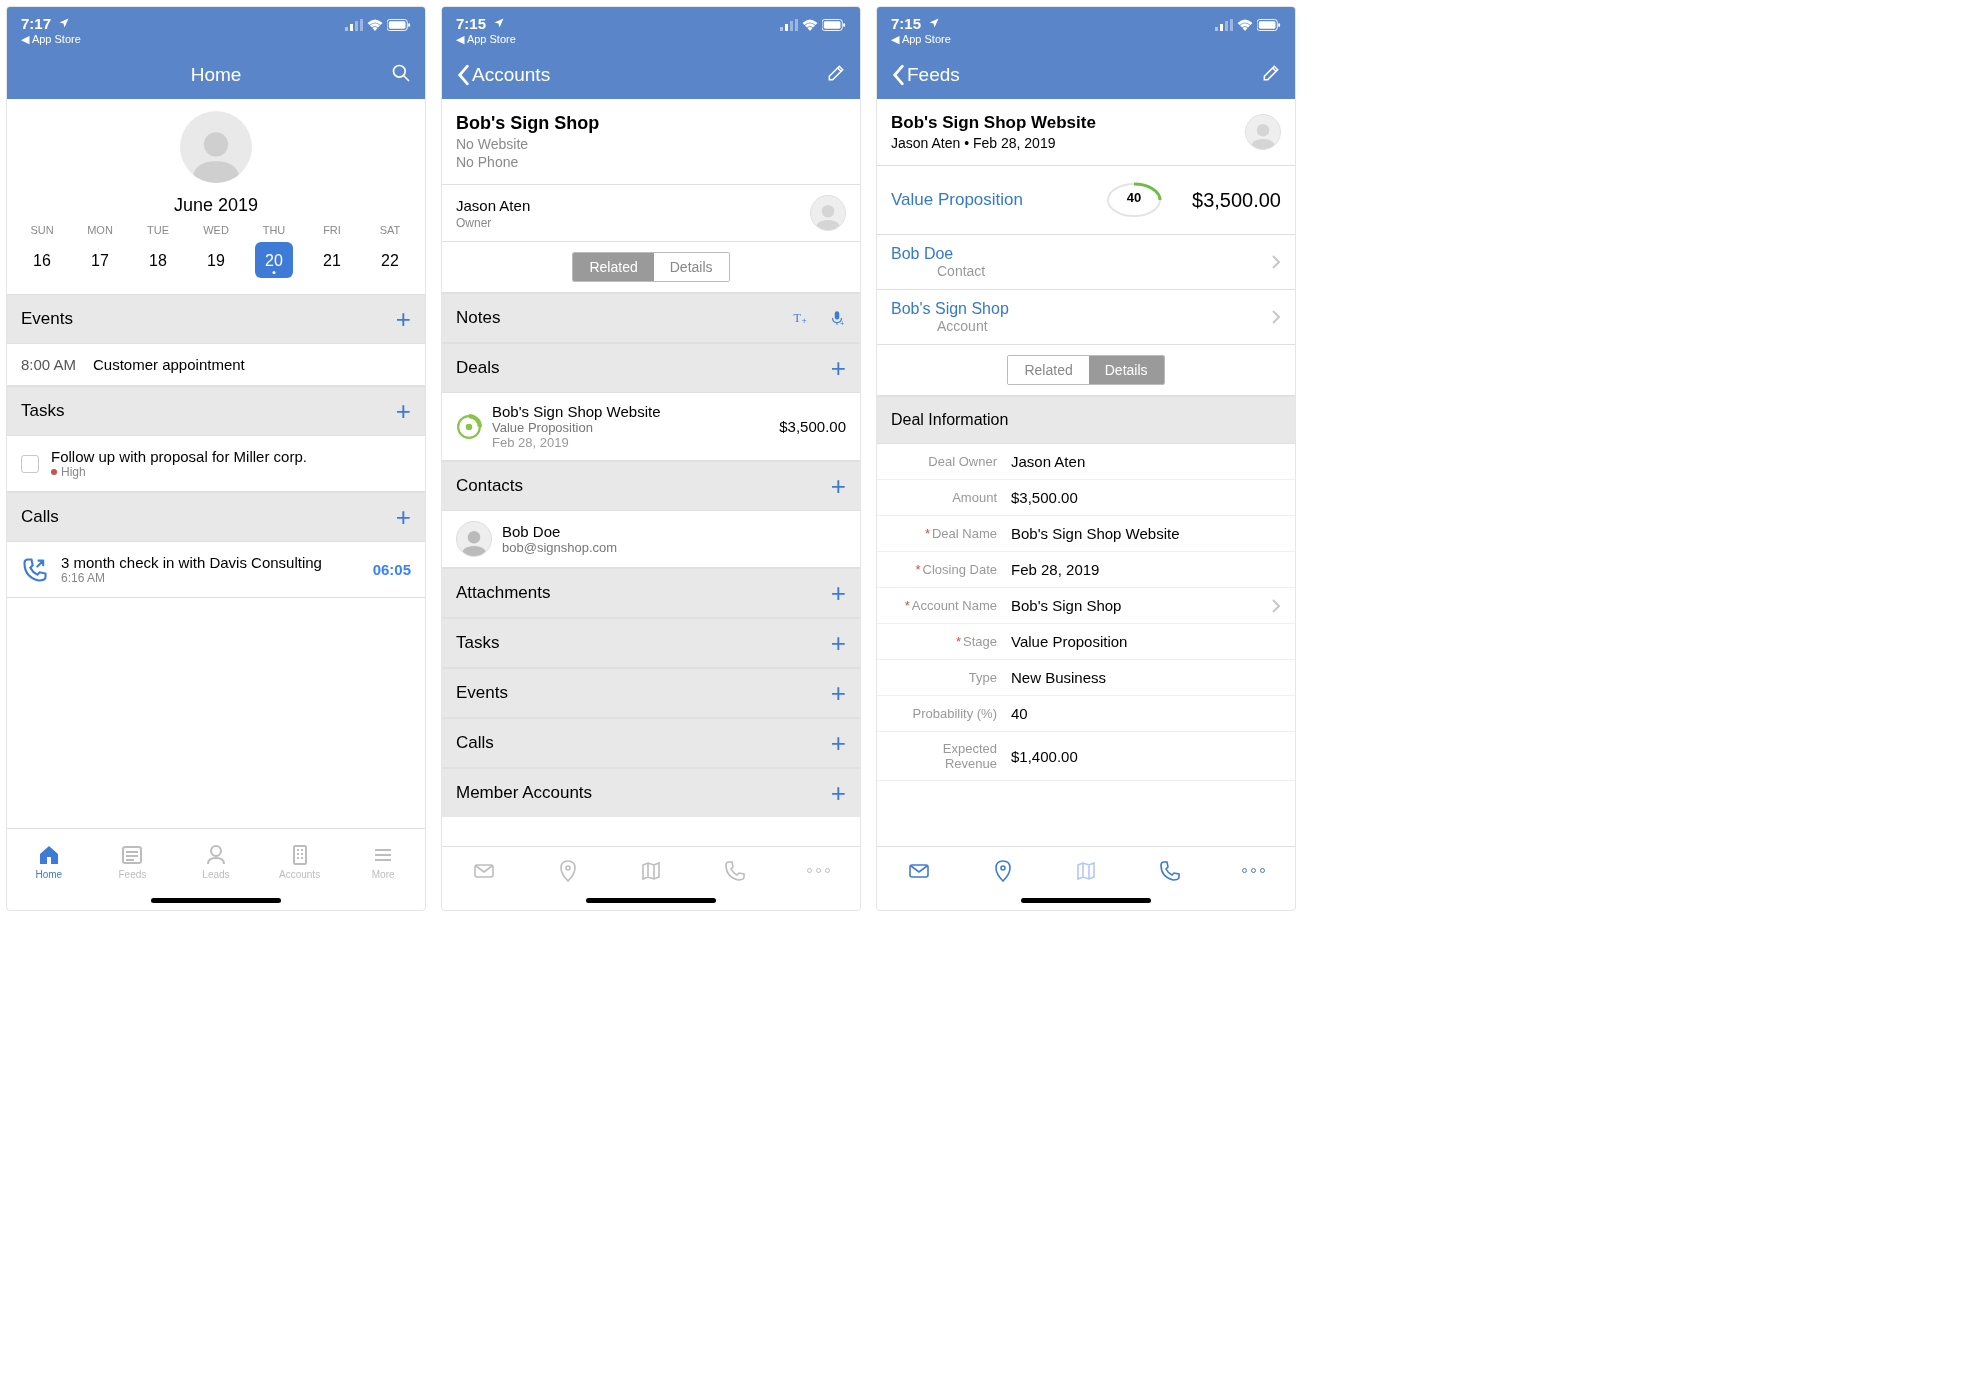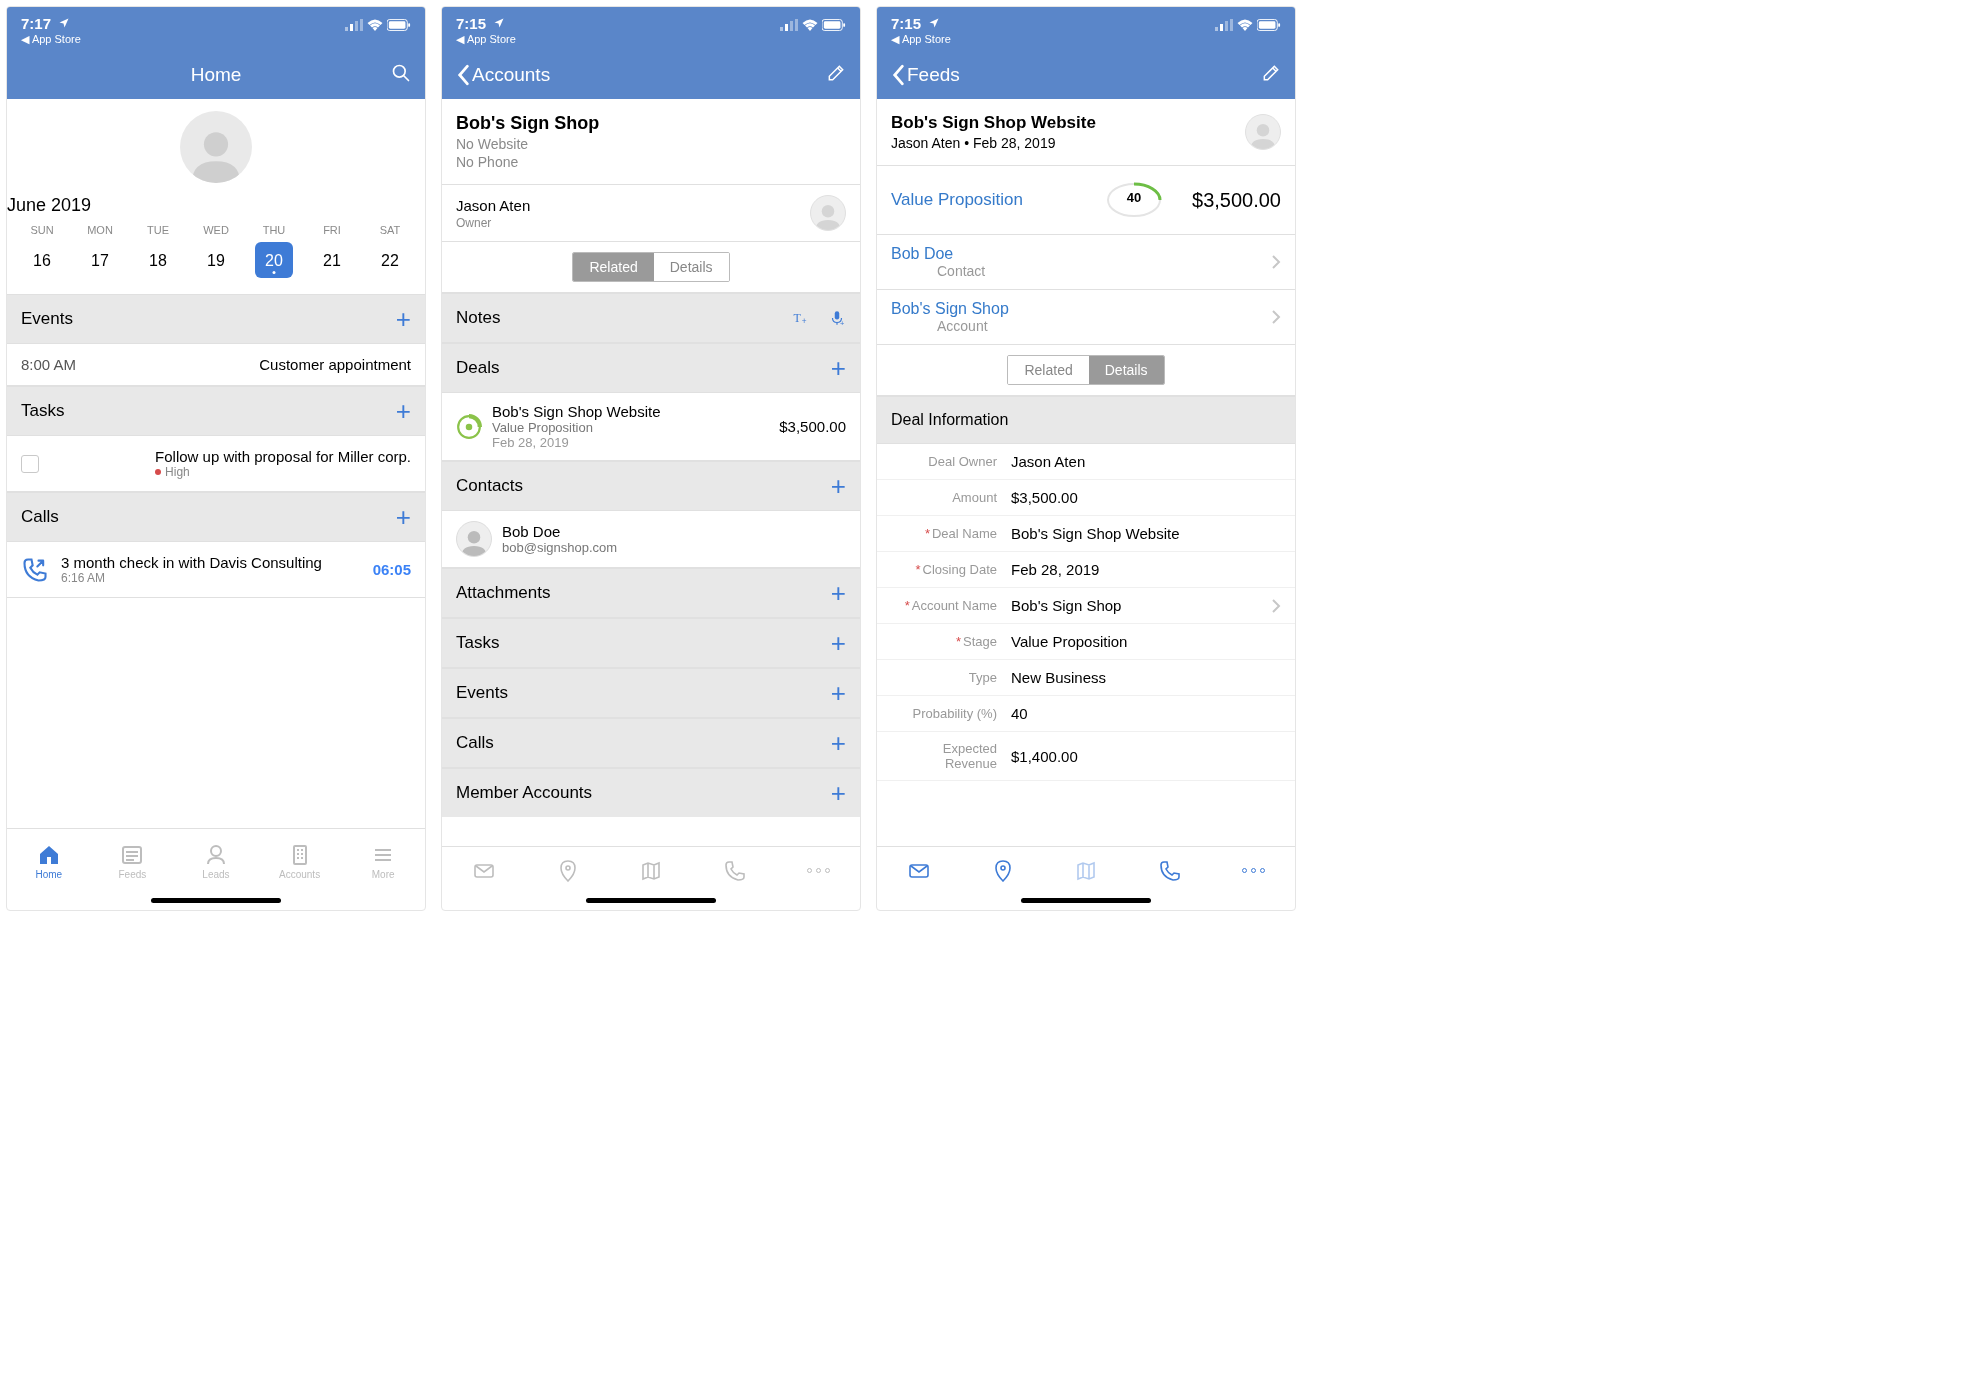--- a/index.html
+++ b/index.html
@@ -76,21 +76,21 @@
 
   
   .avatar-big{
     width:72px;height:72px;border-radius:50%;
     background:#E9E9E9;
     margin:12px auto 6px;
     display:flex;align-items:flex-end;justify-content:center;
     overflow:hidden;
   }
   .avatar-big svg{width:58px;height:58px;}
-  .month{text-align:left;font-size:18px;padding:6px 0 8px;}
+  .month{text-align:center;font-size:18px;padding:6px 0 8px;}
   .weekdays{display:flex;padding:0 6px;font-size:11px;color:var(--grey-text);text-align:center;}
   .weekdays div,.days div{flex:1;}
   .days{display:flex;padding:6px 6px 14px;font-size:16px;text-align:center;align-items:center;}
   .day{height:38px;line-height:38px;}
   .day.sel span{
     display:inline-block;width:38px;height:36px;
     background:var(--blue-bright);color:white;border-radius:6px;
     position:relative;
   }
   .day.sel span::after{content:'';position:absolute;bottom:4px;left:50%;transform:translateX(-50%);width:3px;height:3px;background:white;border-radius:50%;}
@@ -102,21 +102,20 @@
     font-size:17px;
     border-top:1px solid var(--border);
     border-bottom:1px solid var(--border);
   }
   .plus{color:var(--blue-bright);font-size:26px;font-weight:300;line-height:18px;}
   .row{
     background:white;padding:12px 14px;
     display:flex;align-items:center;gap:12px;
     border-bottom:1px solid var(--border);
     font-size:15px;
-    justify-content:space-between;
   }
   .row .time{width:60px; color:#555;}
   .row .right-time{margin-left:auto;color:#3b82f6;font-weight:bold;}
   .chk{width:18px;height:18px;border:1px solid #C9C9C9;border-radius:3px;flex-shrink:0;}
   .sub{font-size:12px;color:#888; display:flex;align-items:center;gap:4px;}
   .prio-dot{width:6px;height:6px;background:var(--red);border-radius:50%;}
   .call-icon{width:28px;height:28px;flex-shrink:0;}
 
   
   .tabbar{

